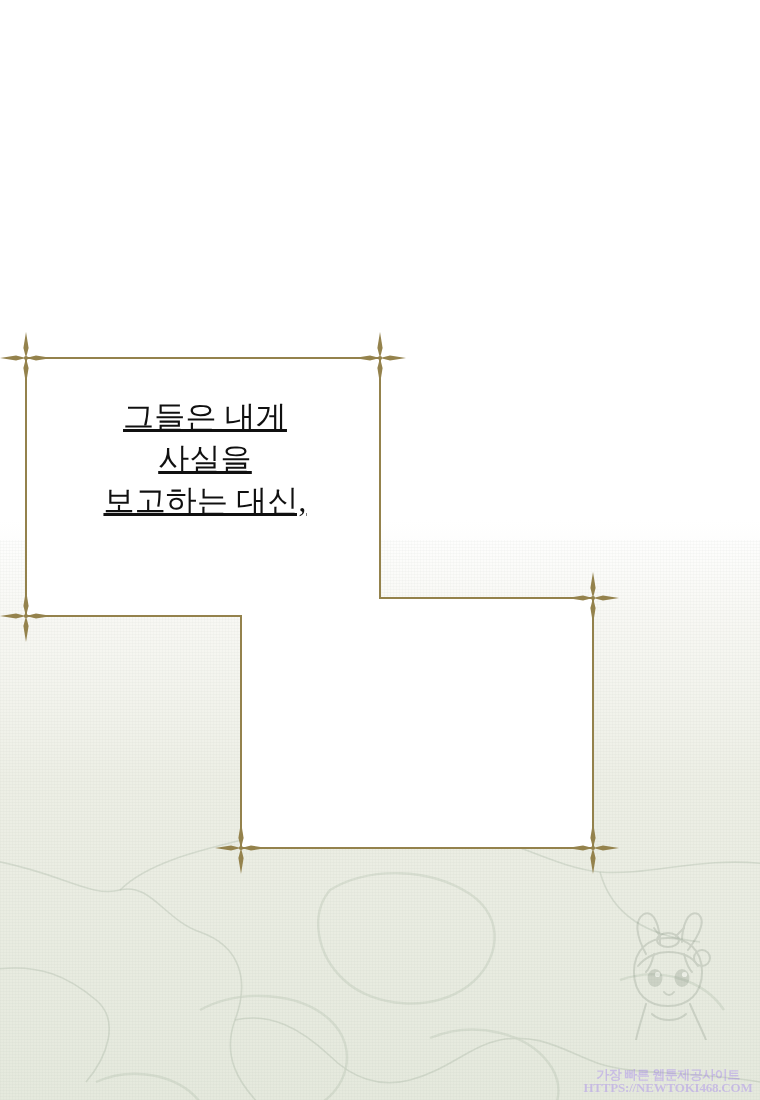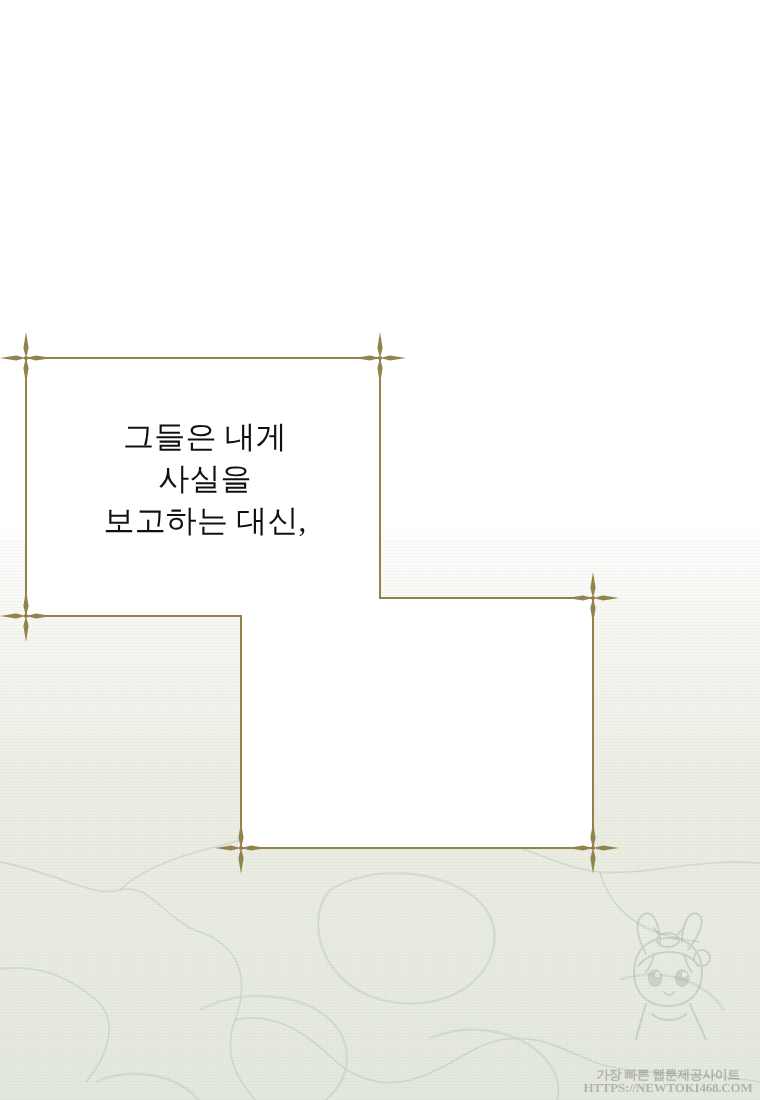--- a/index.html
+++ b/index.html
@@ -89,21 +89,21 @@
     position: absolute;
     text-align: center;
     color: #101010;
     font-family: "Liberation Serif", "DejaVu Serif", serif;
     font-size: 31px;
     line-height: 1.36;
     letter-spacing: 0.2px;
     white-space: pre-line;
     font-weight: 400;
   }
-  #dialogue-top    { left: 35px;  top: 416px; width: 340px; }
+  #dialogue-top    { left: 35px;  top: 396px; width: 340px; text-decoration: underline; }
   #dialogue-bottom { left: 250px; top: 660px; width: 340px; }
 
   
   #watermark {
     position: absolute;
     right: 4px;
     bottom: 2px;
     width: 176px;
     height: 188px;
     opacity: 0.30;
@@ -112,21 +112,21 @@
     position: absolute;
     left: 8px; top: 0;
     width: 160px; height: 130px;
     opacity: 0.75;
   }
   #watermark-text {
     position: absolute;
     left: 0; bottom: 4px;
     width: 176px;
     text-align: center;
-    color: #404040;
+    color: #8b5cf6;
     font-family: "Liberation Sans", sans-serif;
     line-height: 1.02;
   }
   .wm-line1 { font-size: 13px; font-weight: 700; letter-spacing: -0.5px; display: block; }
   .wm-line2 { font-size: 19px; font-weight: 700; letter-spacing: -0.5px; display: block; }
   .wm-line3 { font-size: 13px; font-weight: 700; letter-spacing: -0.2px; display: block;
               font-family: Liberation Serif, serif; }
 </style>
 </head>
 <body>

